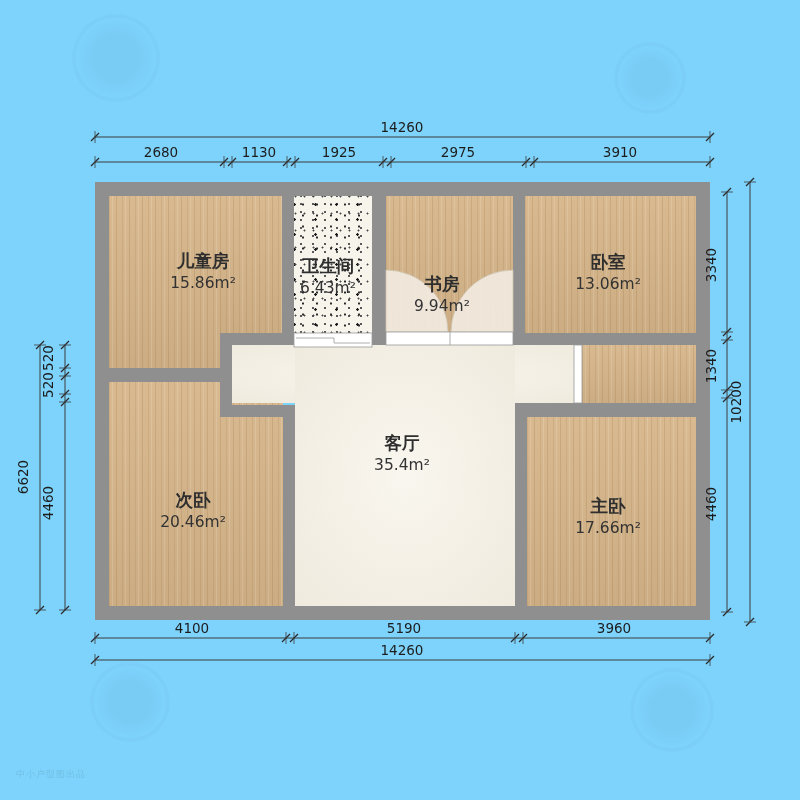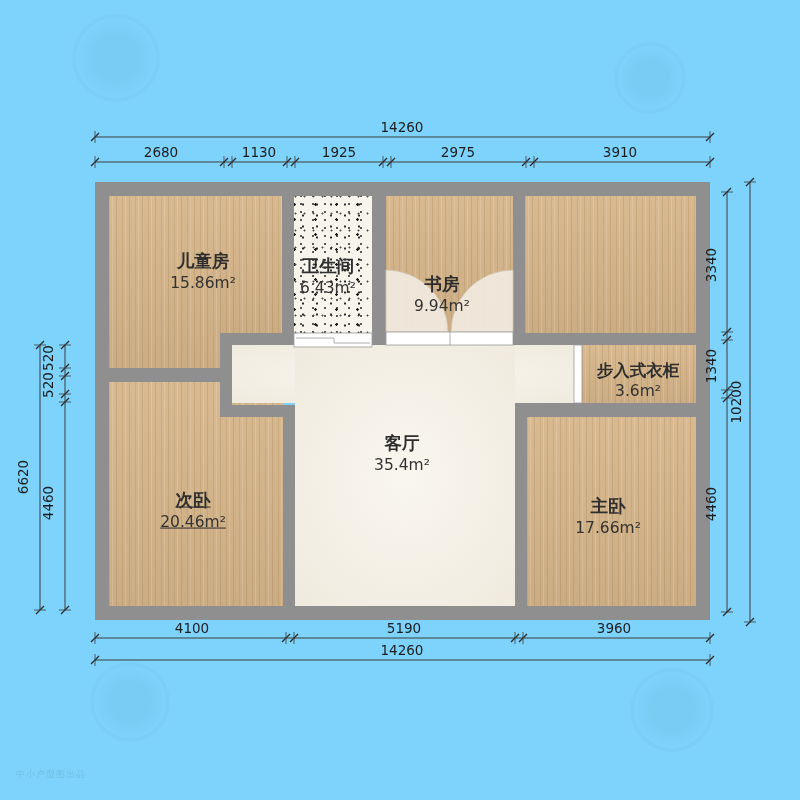--- a/index.html
+++ b/index.html
@@ -223,25 +223,25 @@
     <span class="room-area">15.86m²</span>
   </div>
   <div class="room-label" style="left:328px;top:256px;margin-top:20px;">
     <span class="room-name">卫生间</span>
     <span class="room-area">6.43m²</span>
   </div>
   <div class="room-label" style="left:442px;top:272px;margin-top:22px;">
     <span class="room-name">书房</span>
     <span class="room-area">9.94m²</span>
   </div>
-  <div class="room-label" style="left:638px;top:381px;">
-    <span class="room-name" style="font-size:16.5px;">步入式衣柜</span>
-    <span class="room-area">3.6m²</span>
-  </div>
-  <div class="room-label" style="left:193px;top:510px;text-decoration:underline;">
+  <div class="room-label" style="left:608px;top:272px;">
+    <span class="room-name">卧室</span>
+    <span class="room-area">13.06m²</span>
+  </div>
+  <div class="room-label" style="left:193px;top:510px;">
     <span class="room-name">次卧</span>
     <span class="room-area">20.46m²</span>
   </div>
   <div class="room-label" style="left:402px;top:453px;">
     <span class="room-name">客厅</span>
     <span class="room-area">35.4m²</span>
   </div>
   <div class="room-label" style="left:608px;top:516px;">
     <span class="room-name">主卧</span>
     <span class="room-area">17.66m²</span>

